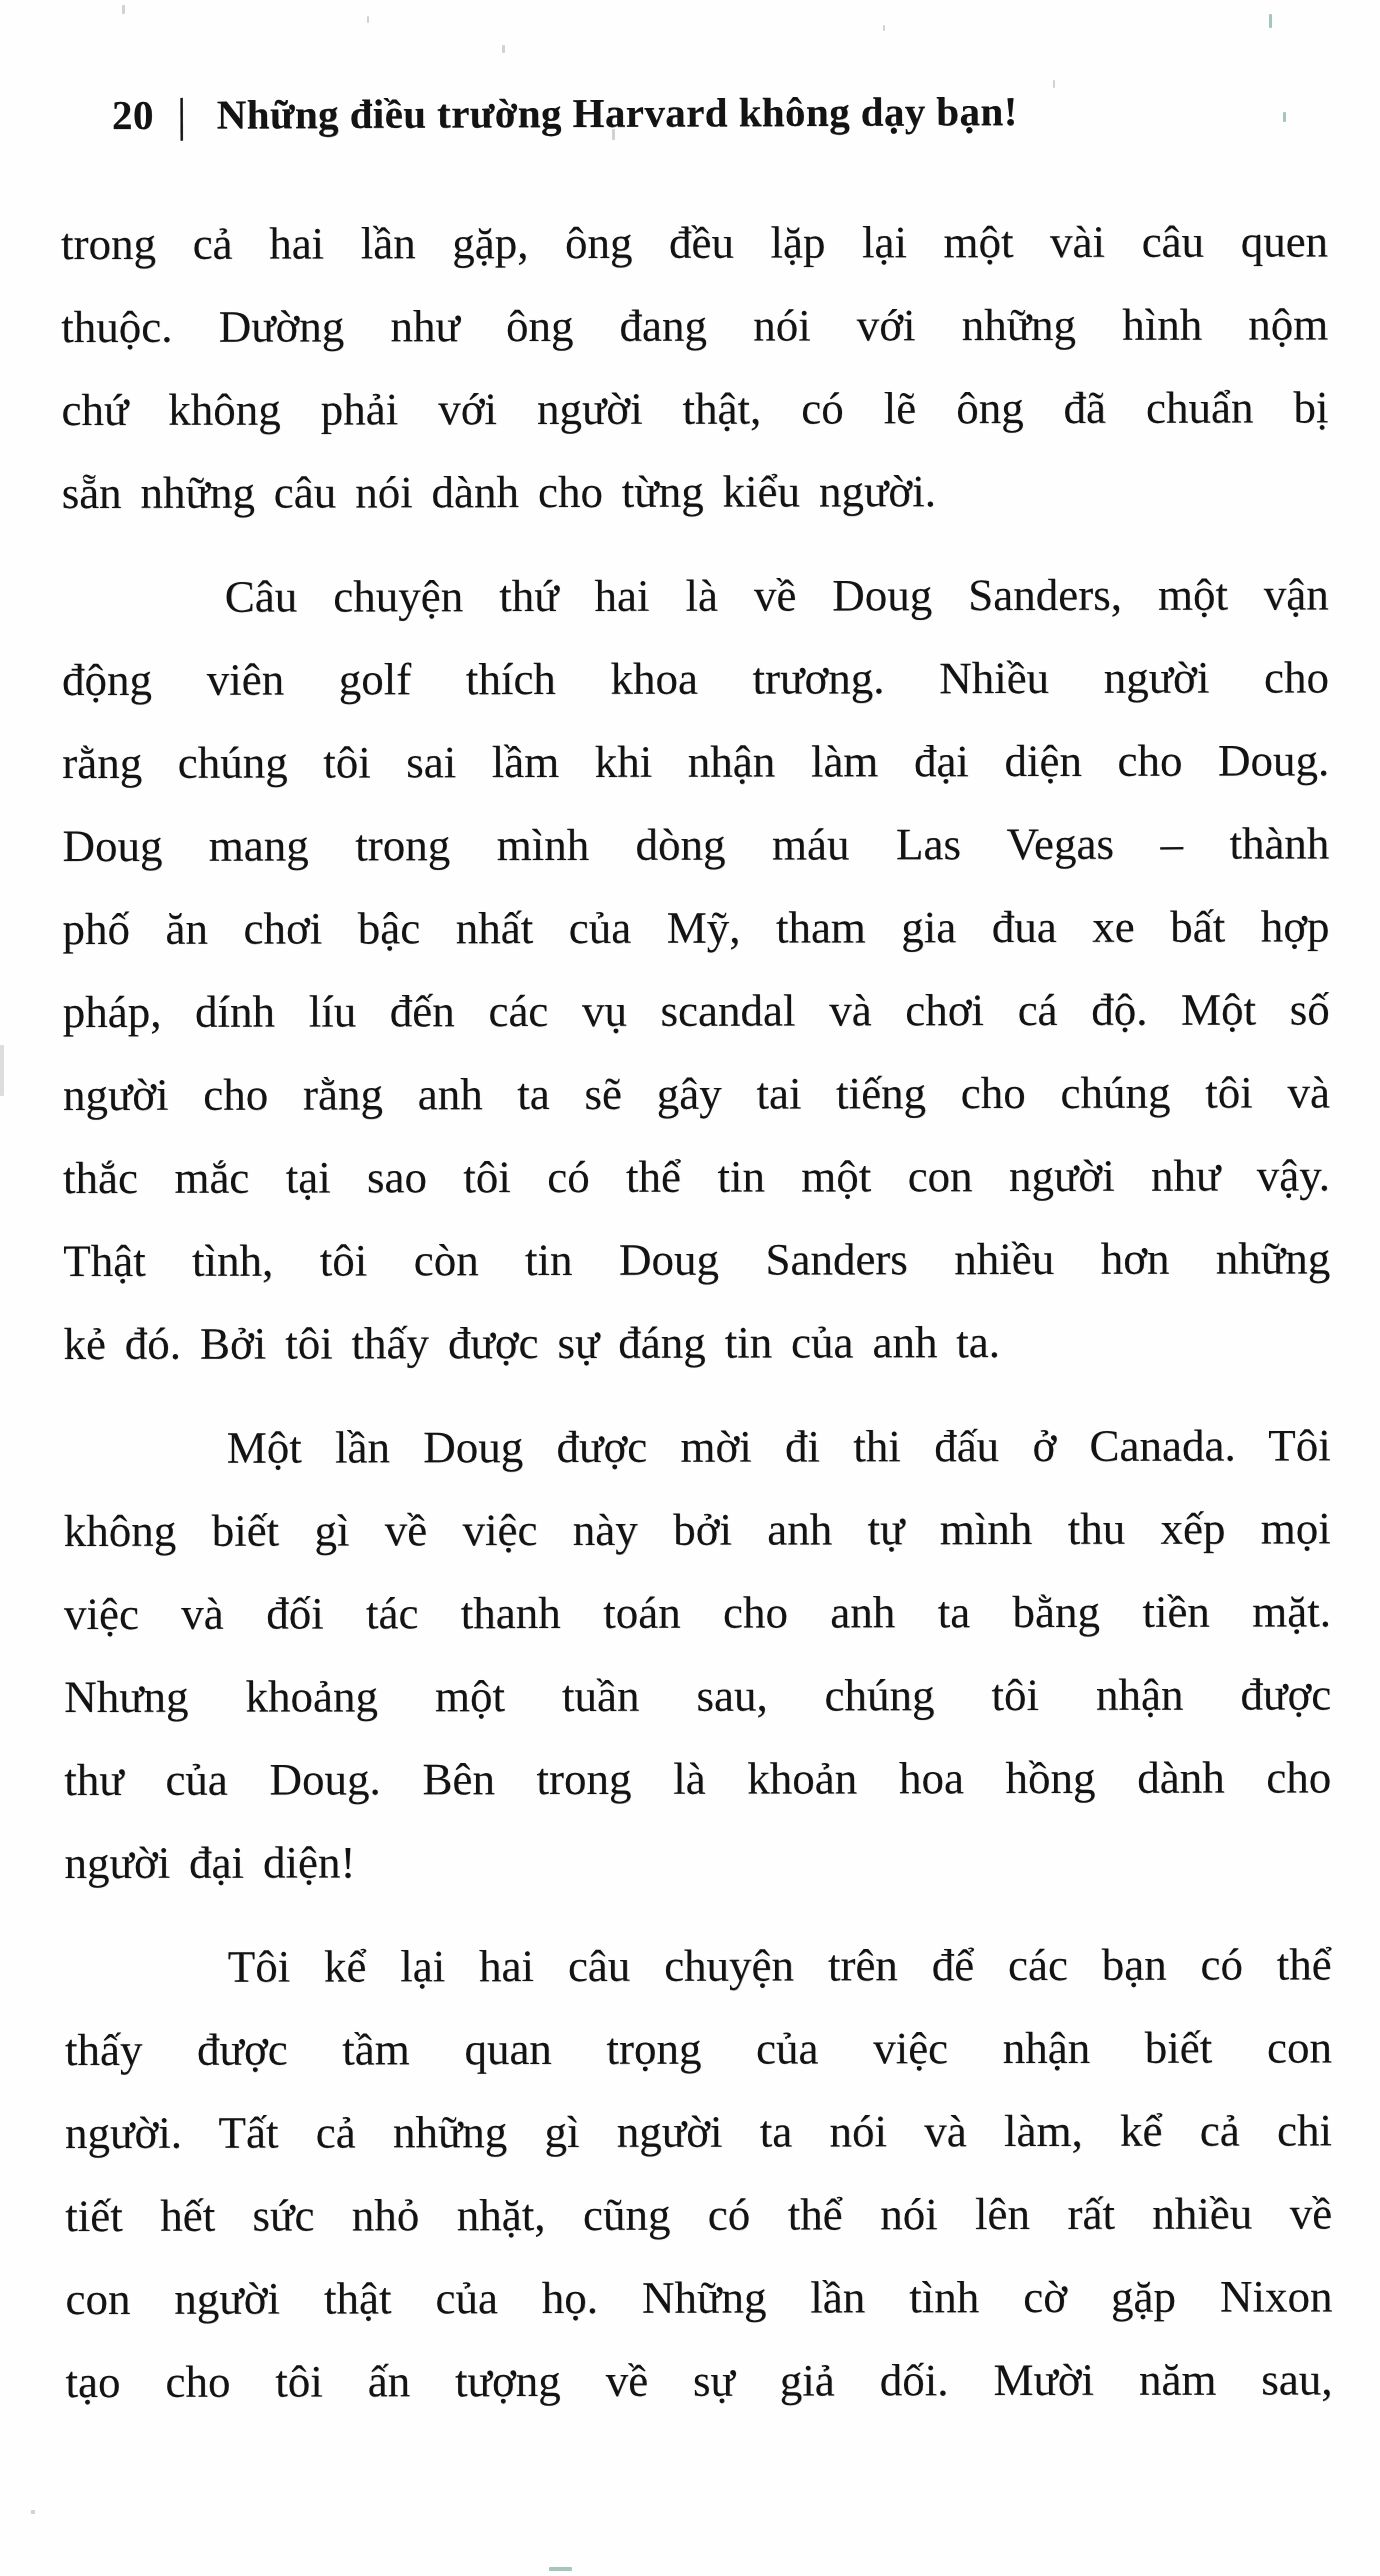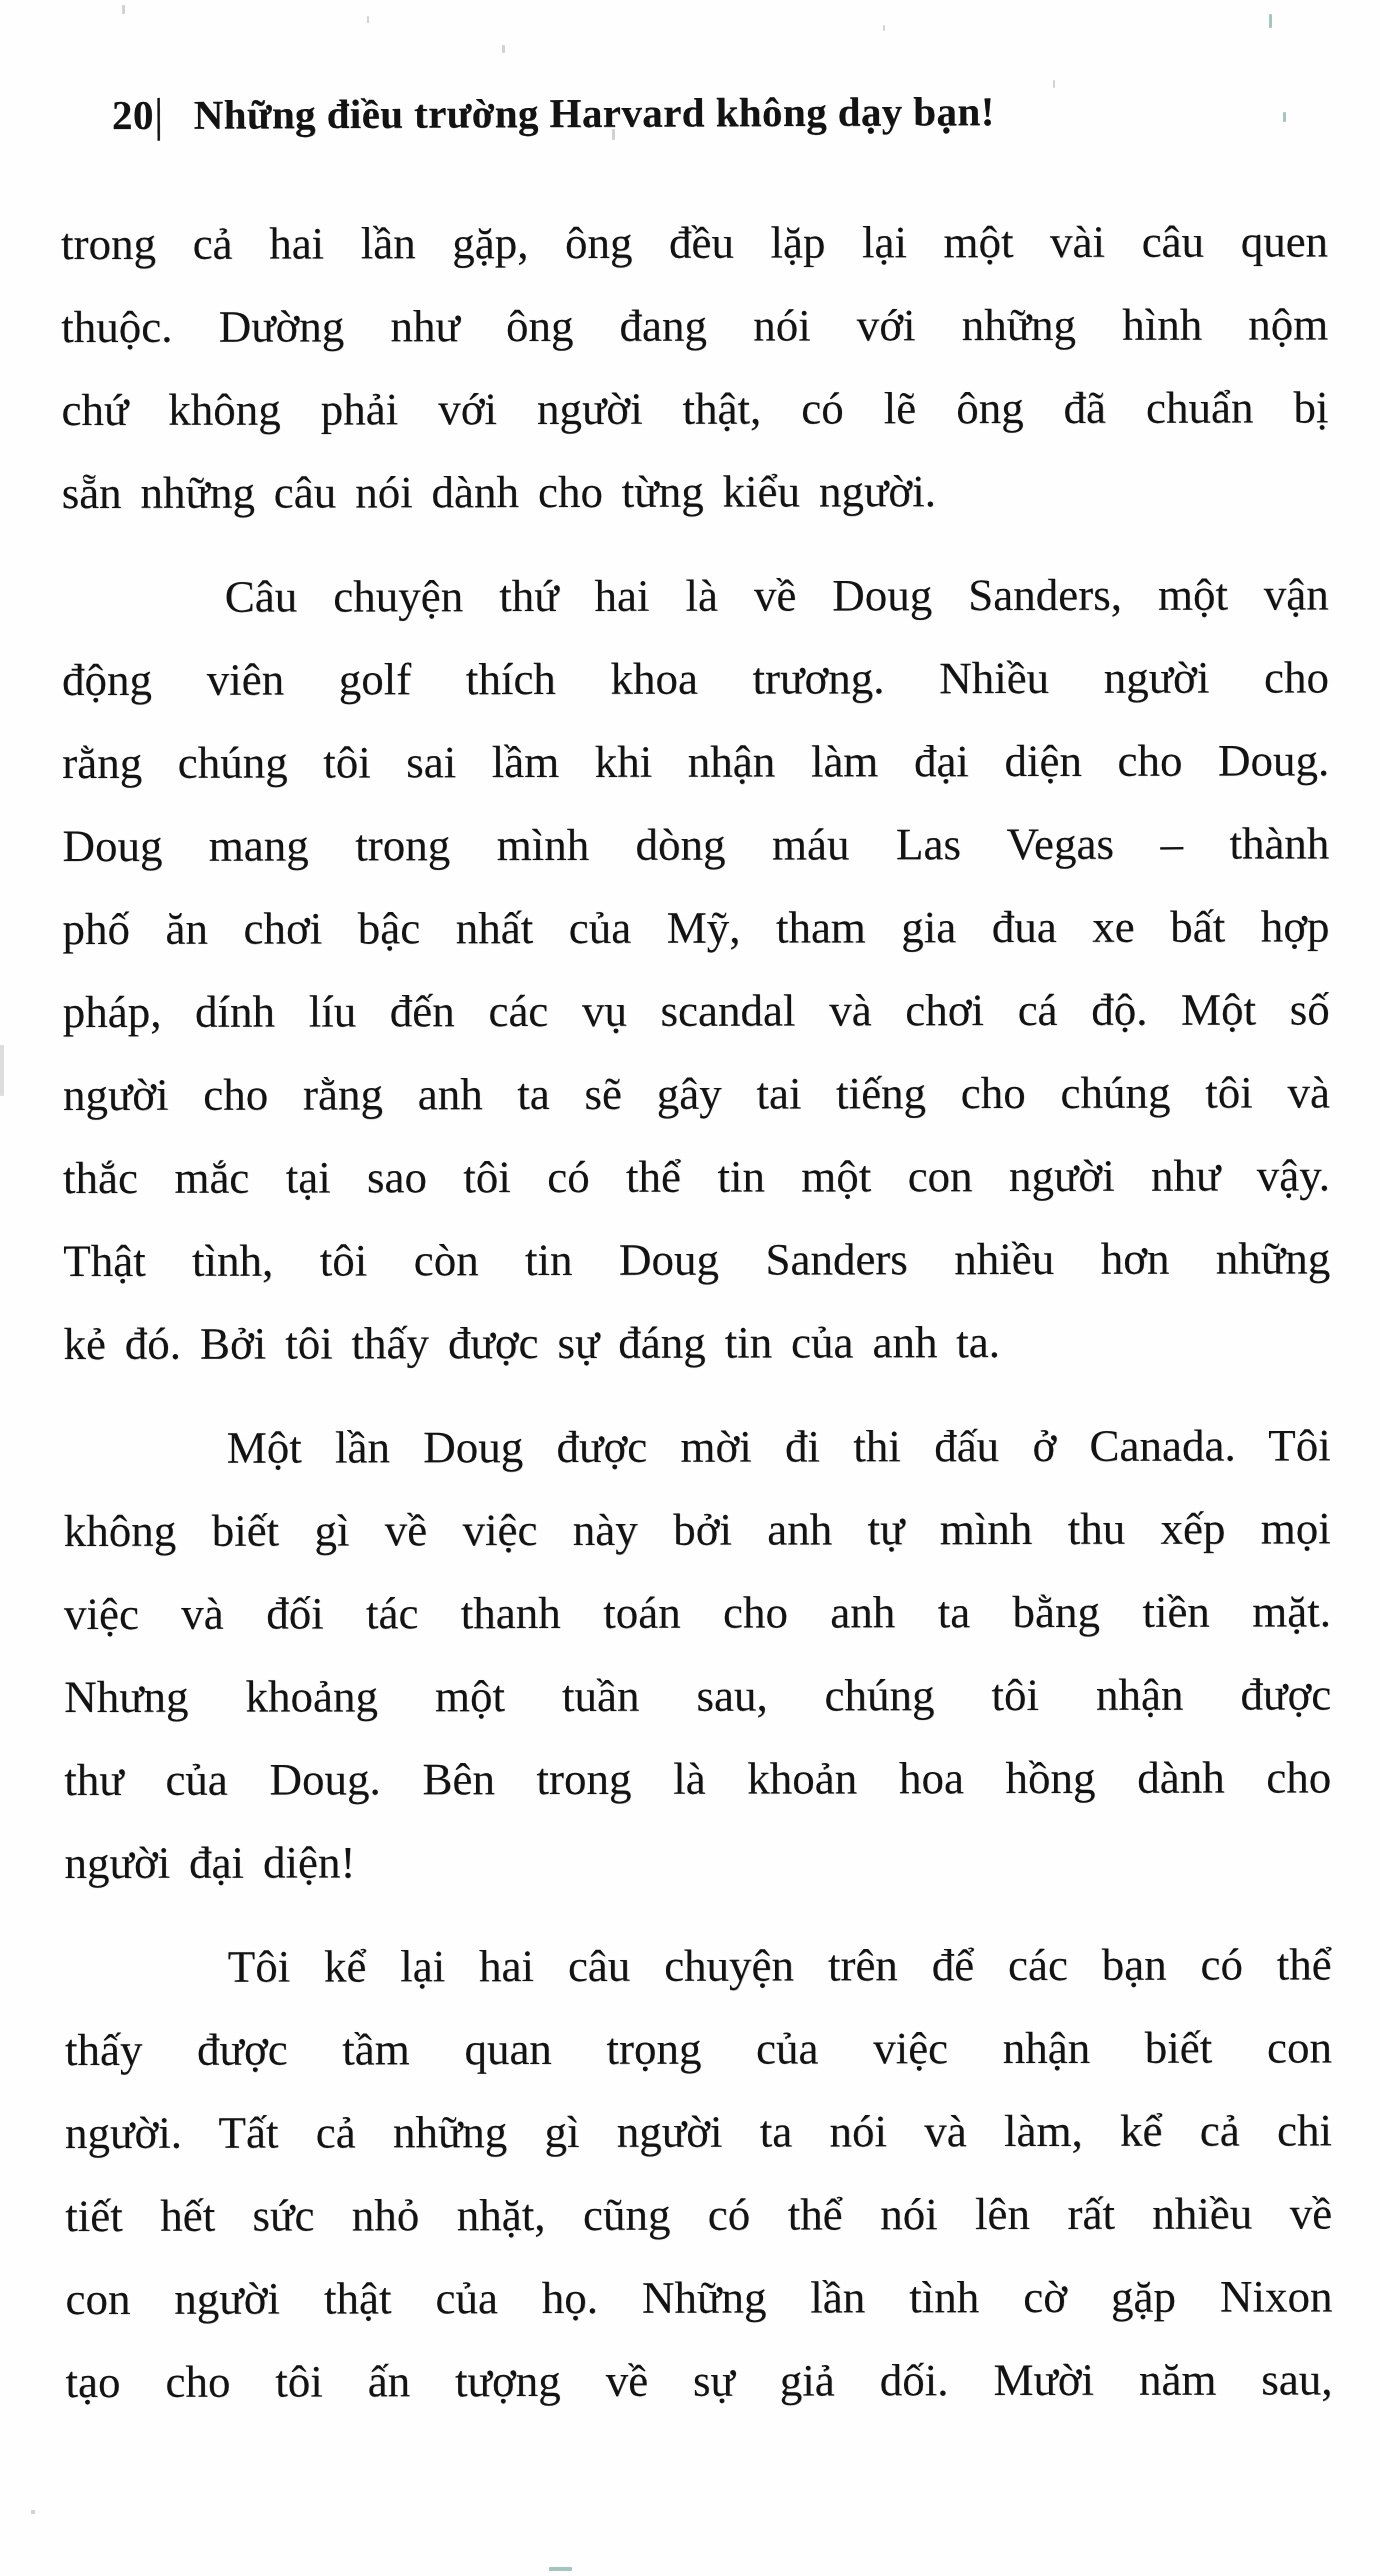--- a/index.html
+++ b/index.html
@@ -24,21 +24,21 @@
     display: flex;
     align-items: baseline;
     font-weight: 700;
     font-size: 41px;
     letter-spacing: 0.4px;
     white-space: nowrap;
     transform: rotate(-0.25deg);
     transform-origin: left center;
     text-shadow: 0.3px 0.3px 0.6px rgba(10,10,10,0.45);
   }
-  .running-head .page-num { }
+  .running-head .page-num { margin-right: 23px; }
   .running-head .head-divider {
     margin-right: 30px;
     font-weight: 400;
     font-size: 47px;
     transform: translateY(1.7px);
   }
   
   .body-text {
     position: absolute;
     left: 61px;

